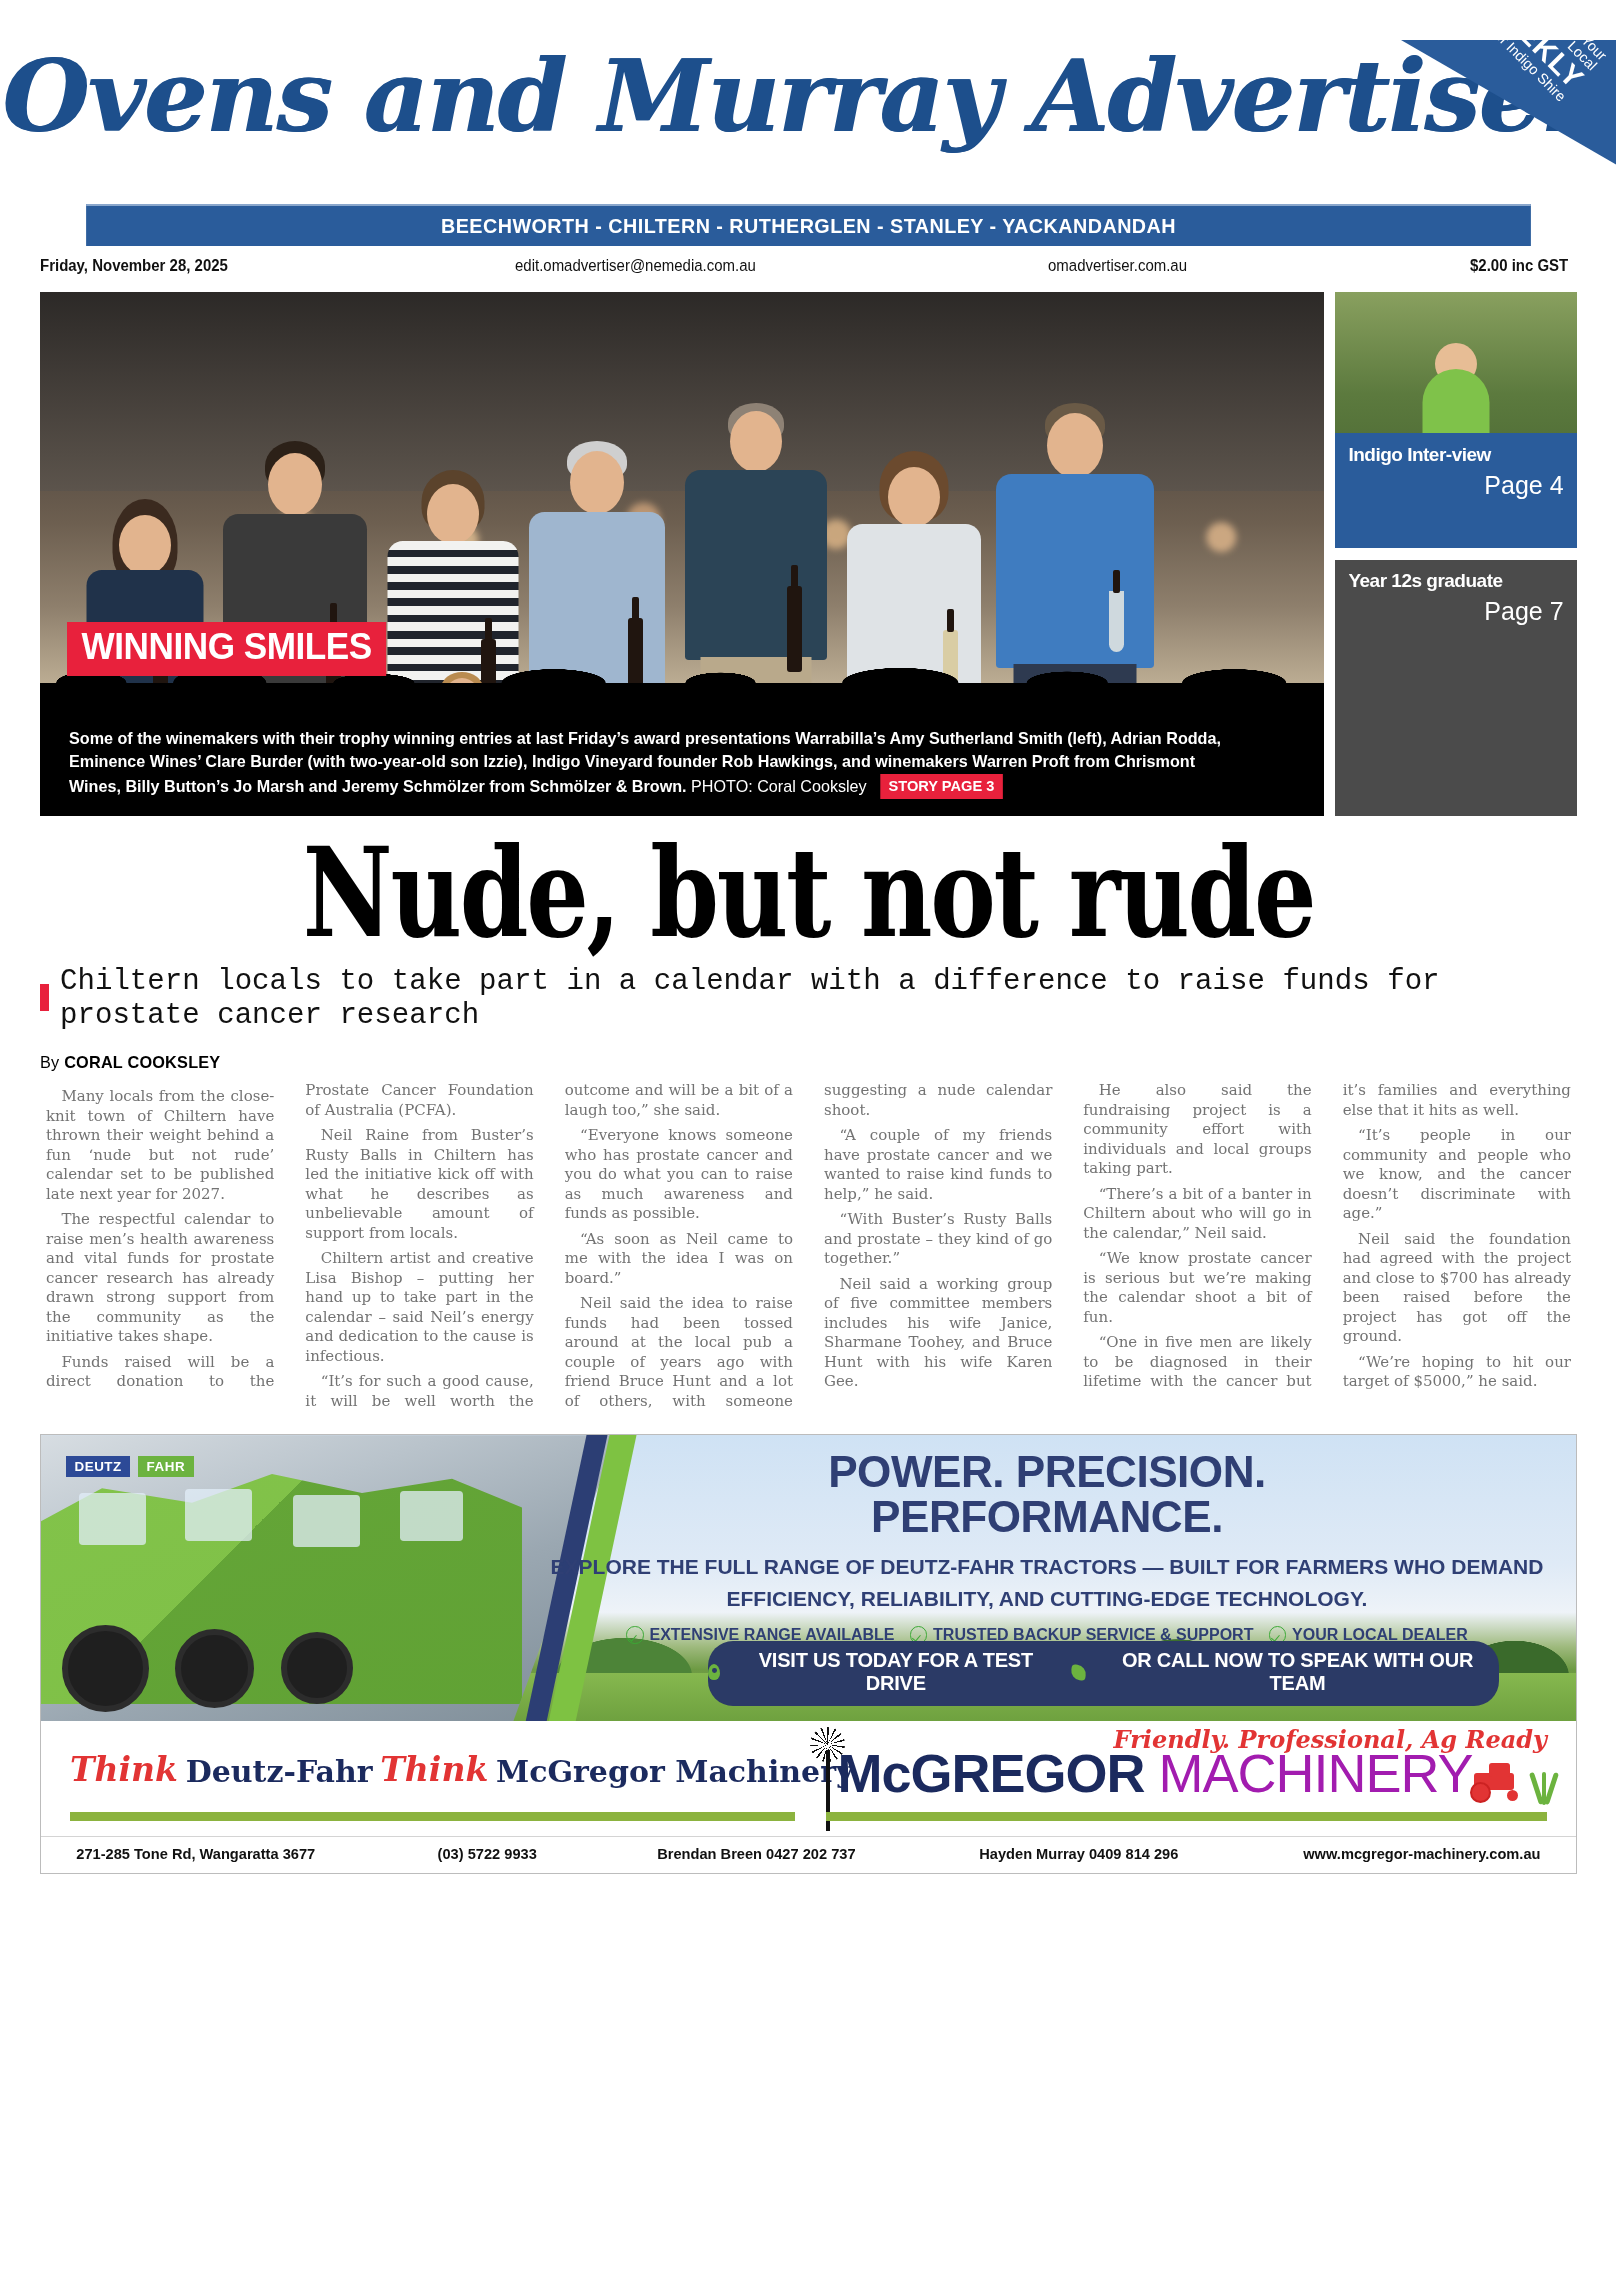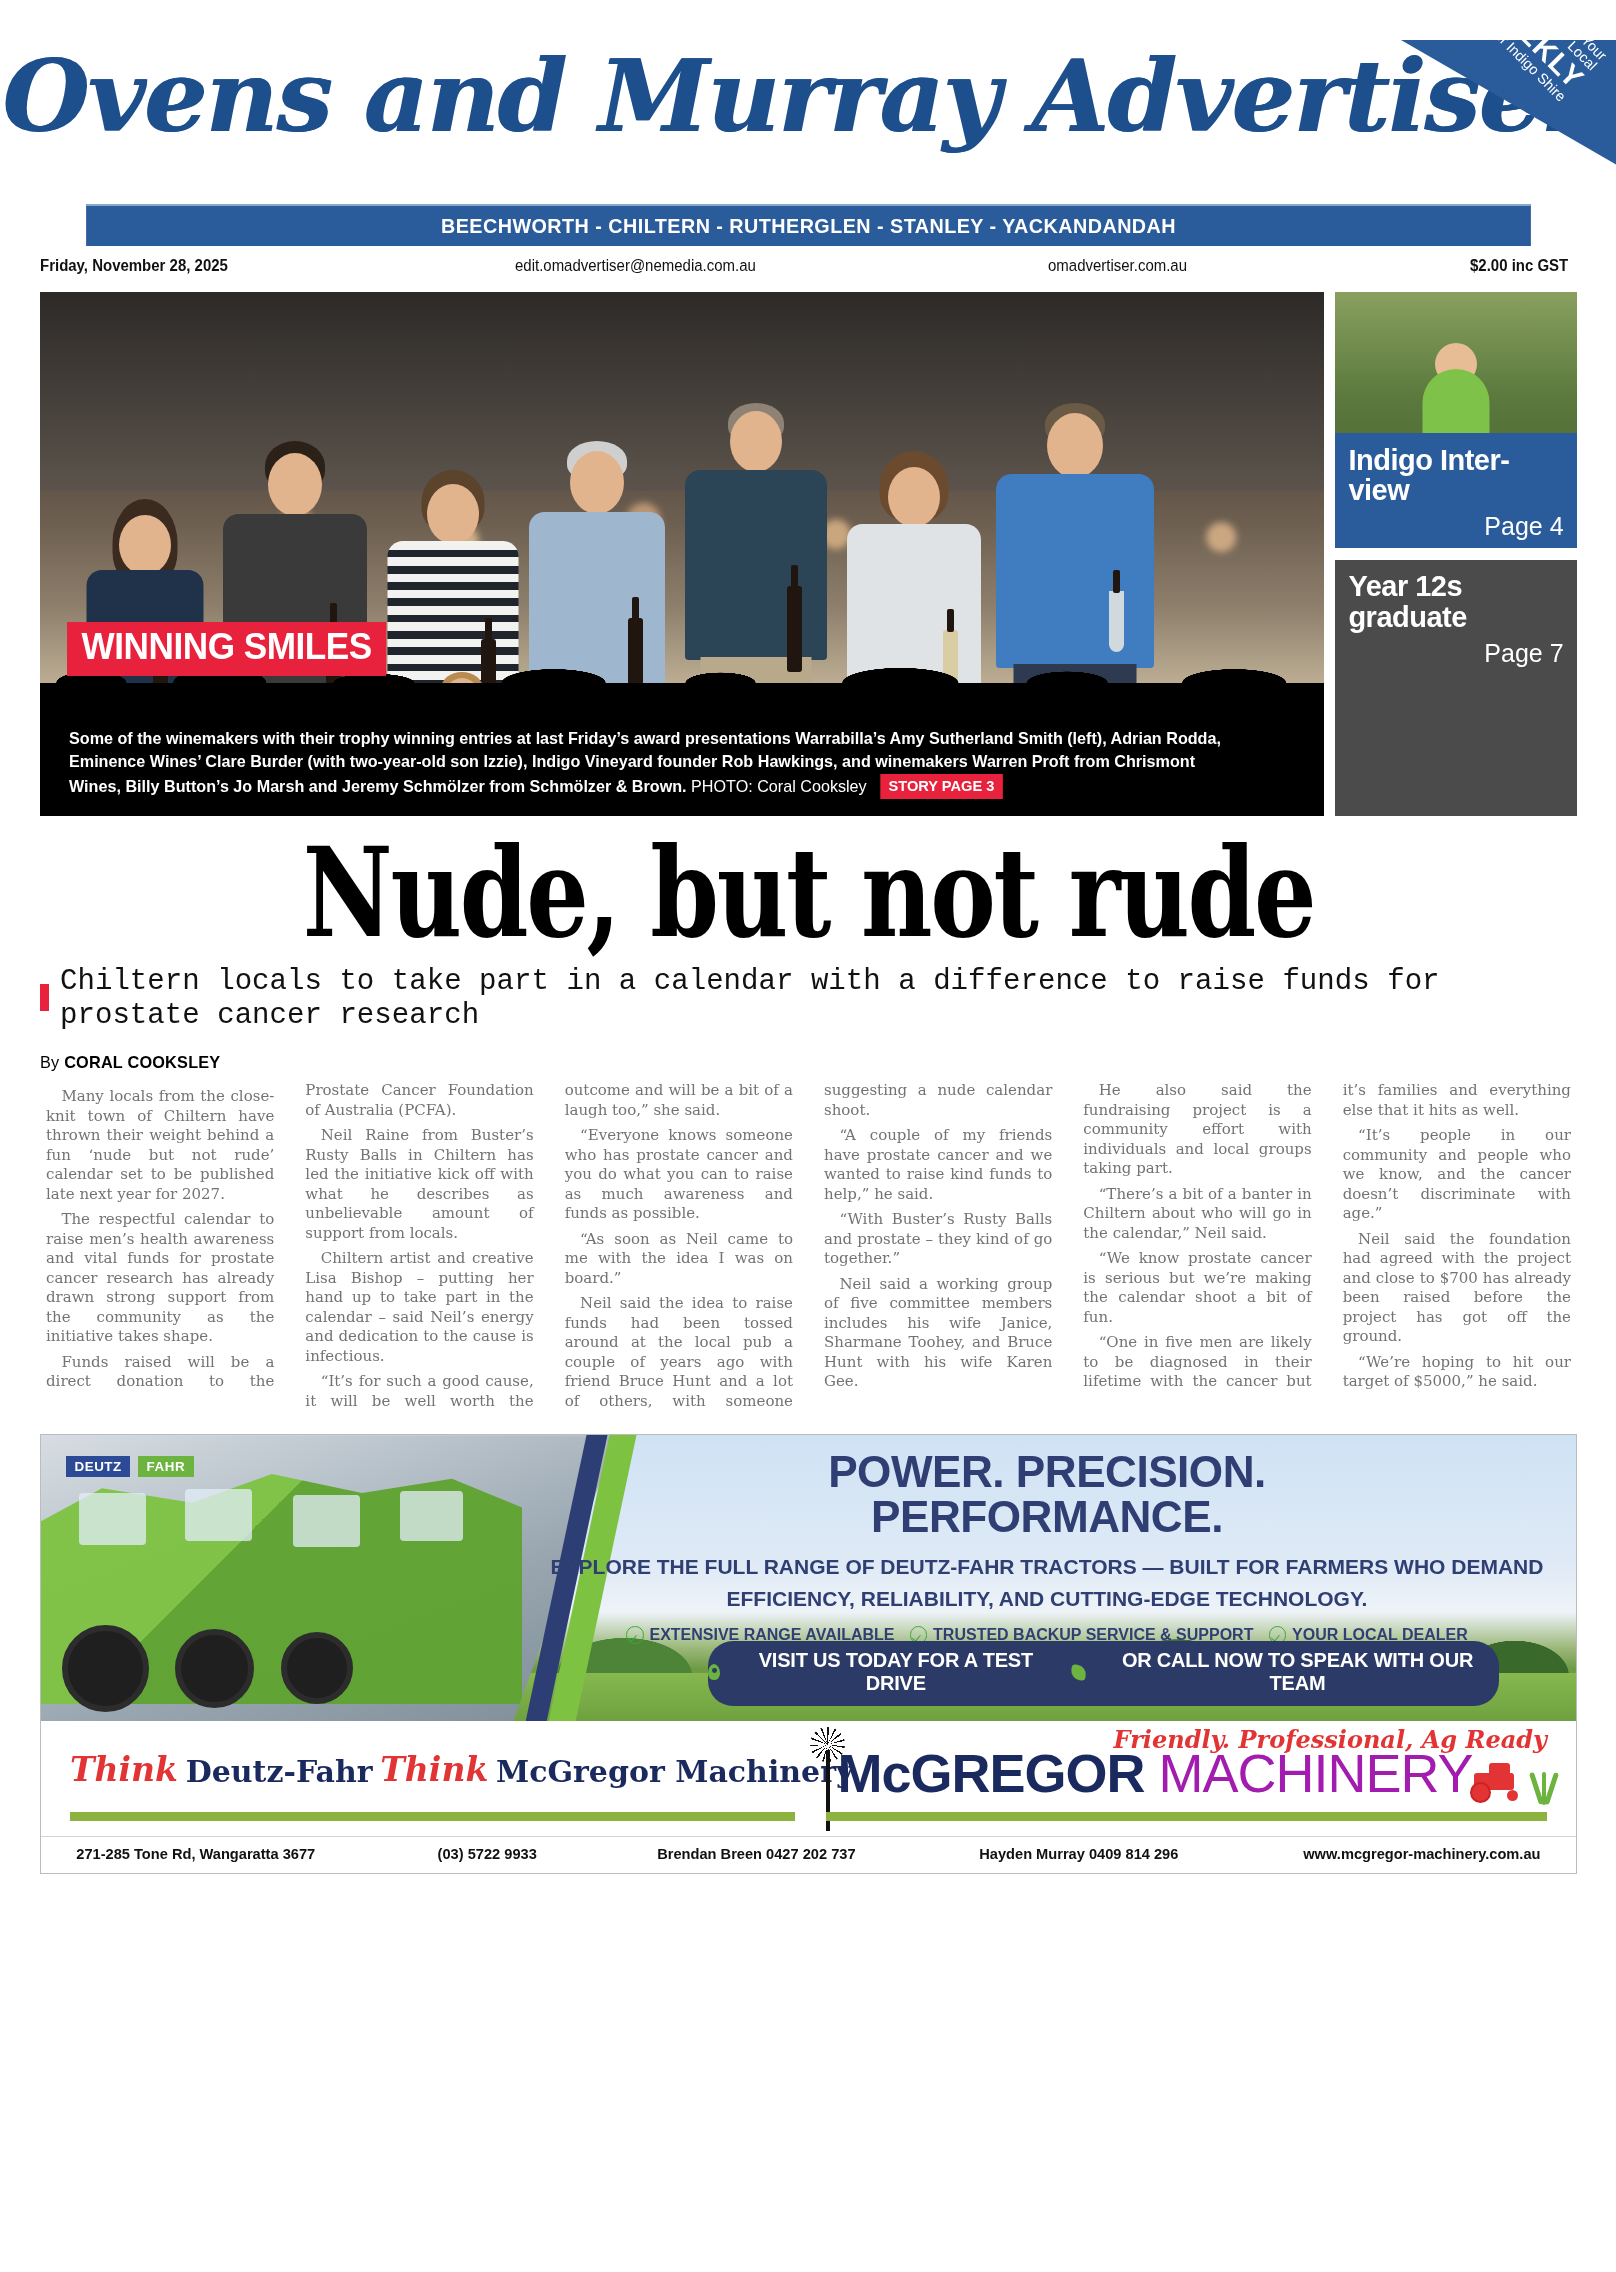--- a/index.html
+++ b/index.html
@@ -125,21 +125,21 @@
   .t2 .img{background:linear-gradient(180deg,#9bb56e 0%,#7e9a58 30%,#5e7a42 60%,#9a8f7e 100%);}
   .t2 .img:after{content:"";position:absolute;left:0;right:0;bottom:12%;height:34%;
     background:repeating-linear-gradient(90deg,#2a2b3a 0 9.6px,#d2d8e4 9.6px 15.4px,#7a2f49 15.4px 23px,#e8e2d6 23px 29px);
     opacity:.92;}
   .teaser-label{
     position:absolute;left:0;right:0;bottom:0;padding:11.5px 13.4px 9.6px;color:#fff;
   }
   .t1 .teaser-label{background:#2a5c9b;top:auto;height:auto;}
   .t1 .teaser-label{position:absolute;left:0;right:0;top:55%;bottom:0;}
   .t2 .teaser-label{position:absolute;left:0;right:0;top:0;bottom:0;background:#4b4b4b;}
-  .teaser-title{font-size:29px;font-weight:800;line-height:1.06;letter-spacing:-0.5px;}
+  .teaser-title{font-size:19px;font-weight:800;line-height:1.06;letter-spacing:-0.5px;}
   .teaser-page{text-align:right;font-size:25px;margin-top:5.8px;
     font-family:"Liberation Sans Narrow","Liberation Sans",sans-serif;}
 
   
   .headline{
     margin:21px 40px 0;text-align:center;
     font-family:"DejaVu Serif",serif;font-weight:700;
     font-size:123px;line-height:.92;color:#000;letter-spacing:-2.9px;
     transform:scaleX(.80);transform-origin:center top;
   }

